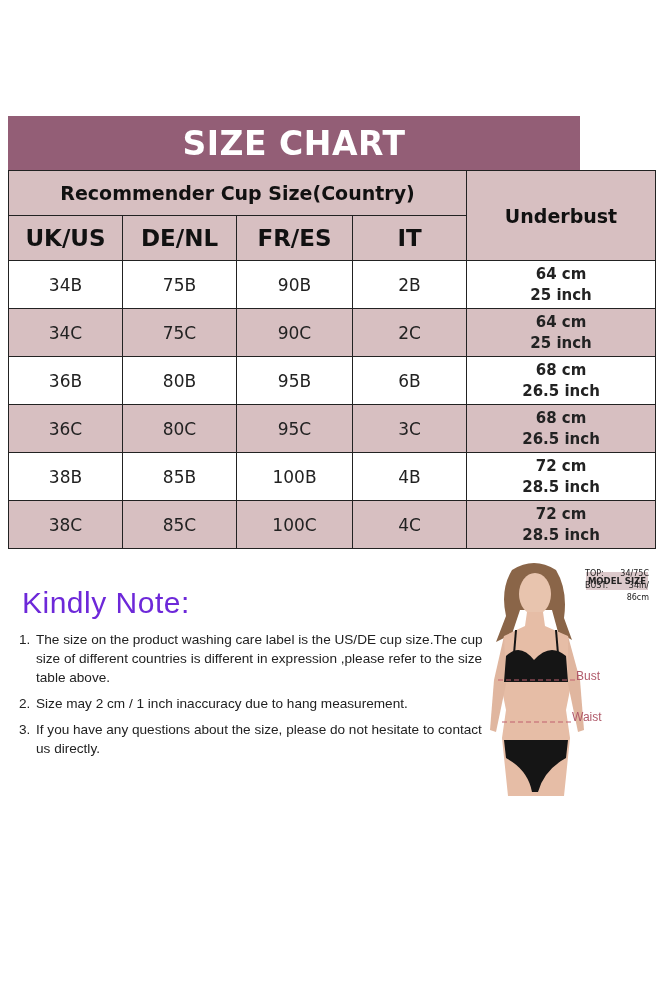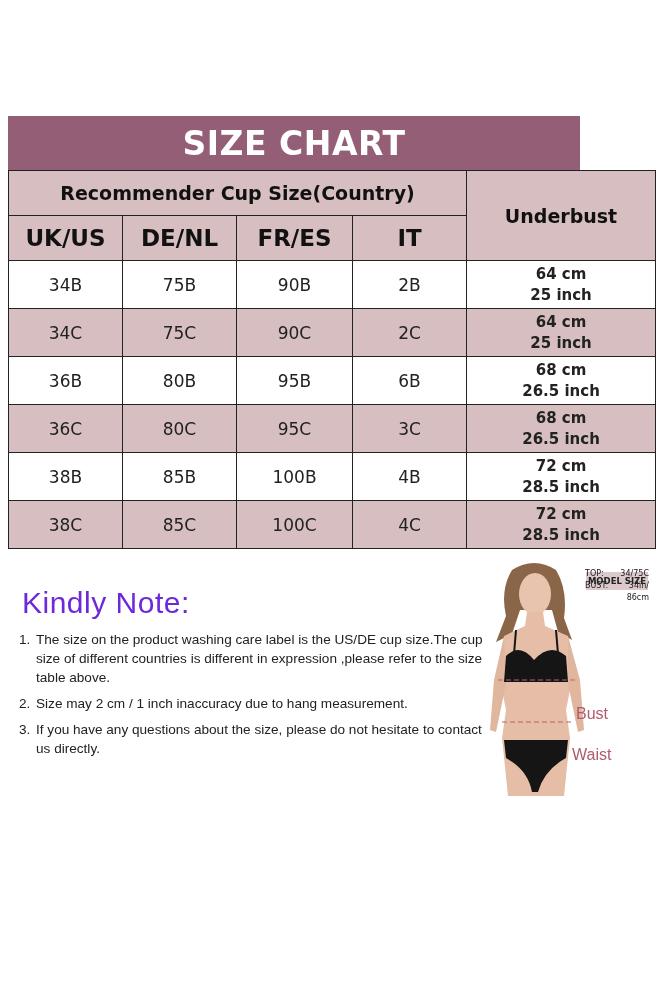--- a/index.html
+++ b/index.html
@@ -14,21 +14,21 @@
   .size-table tr.alt td { background:#d7bfc1; }
   .size-table td .ub { line-height:21px; font-size:15px;font-weight:bold; }
   .note-title { position:absolute; left:22px; top:578px; font-family:"Liberation Sans", sans-serif; font-size:30px; color:#6d28d9; letter-spacing:0.5px;margin-top:8px; }
   ol.notes { position:absolute; left:16px; top:630px; width:450px; margin:0; padding:0 0 0 18px; font-family:"Liberation Sans", sans-serif; font-size:13.6px; line-height:19px; color:#222; }
   ol.notes li { margin-bottom:7px; padding-left:2px; }
   .model-photo { position:absolute; left:472px; top:560px; width:130px; height:236px; }
   .model-size-badge { position:absolute; left:586px; top:572px; width:62px; height:18px; background:#dcc9cb; font-size:8.5px; font-weight:bold; display:flex; align-items:center; justify-content:center; color:#222; }
   .model-info { position:absolute; left:585px; top:568px; width:64px; font-size:8px; line-height:12px; color:#222; }
   .model-info .row { display:flex; justify-content:space-between; }
   .model-info .cont { text-align:right; }
-  .marker-label { position:absolute; font-size:16px; color:#b05a6a; font-family:"Liberation Sans", sans-serif;margin-top:36px; }
+  .marker-label { position:absolute; font-size:12px; color:#b05a6a; font-family:"Liberation Sans", sans-serif; }
 </style>
 </head>
 <body>
 
 <div class="title-band">SIZE CHART</div>
 
 <table class="size-table">
   <colgroup>
     <col style="width:114px">
       <col style="width:114px">

